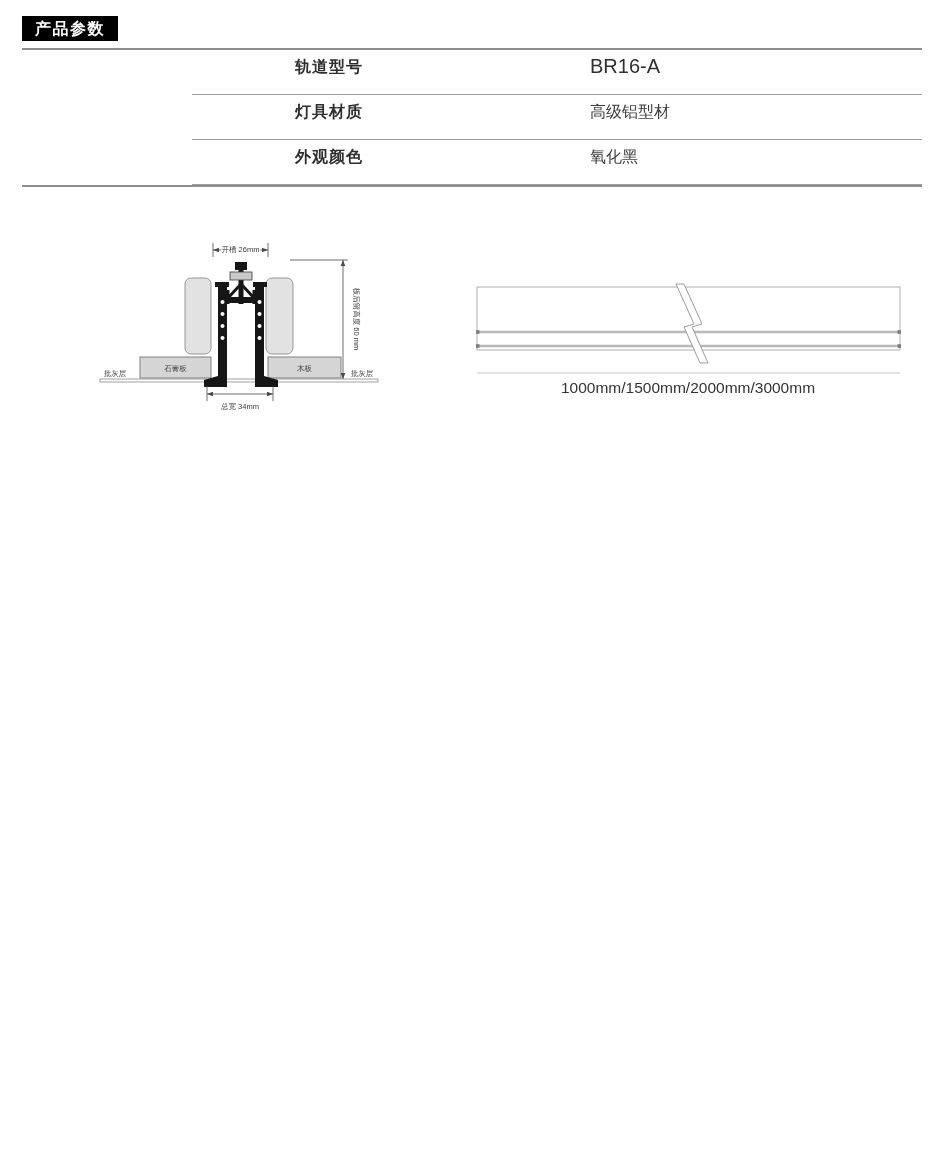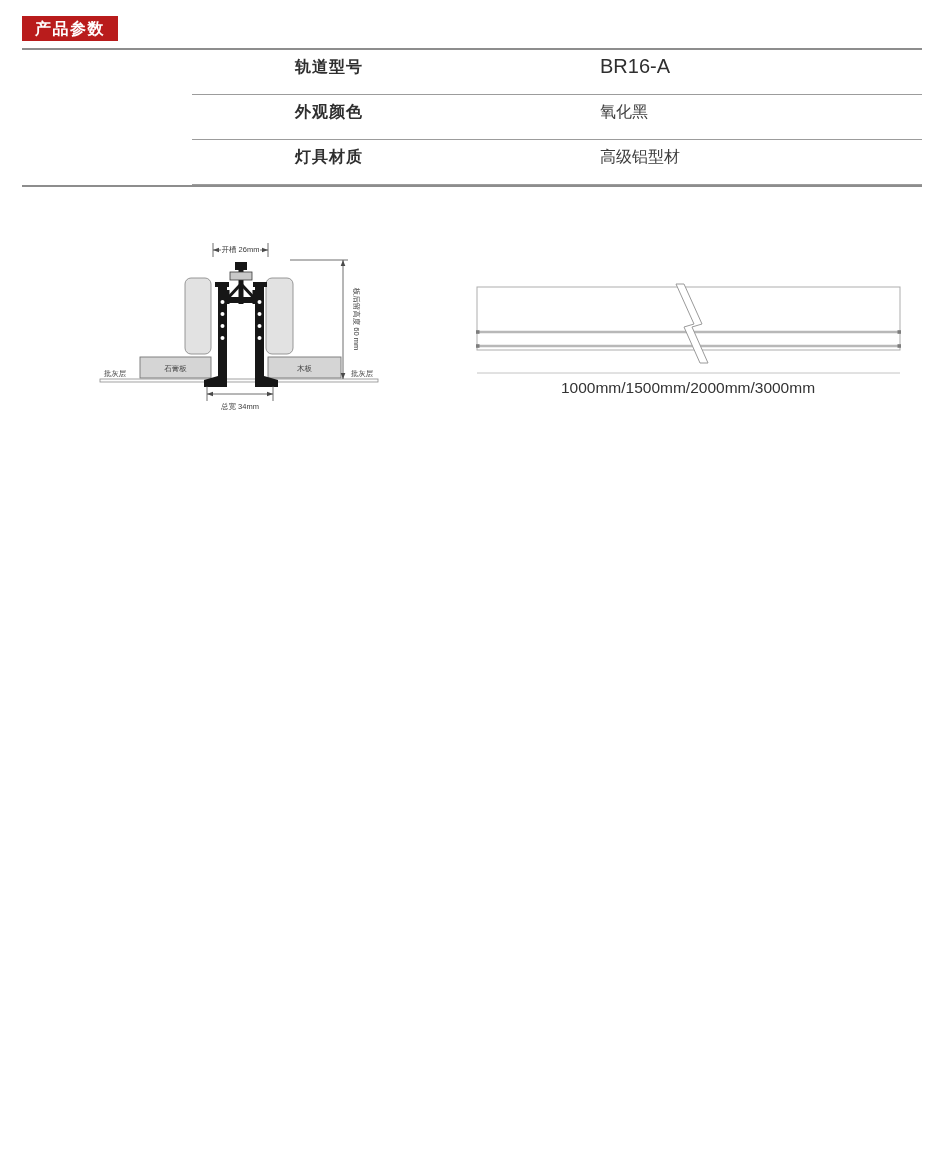--- a/index.html
+++ b/index.html
@@ -14,21 +14,21 @@
   }
 
   
   .badge {
     position: absolute;
     left: 22px;
     top: 16px;
     height: 25px;
     line-height: 25px;
     padding: 0 13px;
-    background: #b91c1c;
+    background: #000000;
     color: #ffffff;
     font-size: 16px;
     font-weight: bold;
     letter-spacing: 1.5px;
   }
 
   
   .spec-table {
     position: absolute;
     left: 22px;
@@ -55,21 +55,20 @@
     font-size: 16px;
     font-weight: bold;
     color: #2f2f2f;
     letter-spacing: 1px;
   }
   .spec-value {
     position: absolute;
     left: 568px;
     font-size: 16px;
     color: #3c3c3c;
-    margin-left: 10px;
   }
   .spec-value.lg {
     font-size: 20px;
     color: #2f2f2f;
   }
 
   
   .figure { position: absolute; }
   #cross-section { left: 88px; top: 240px; width: 300px; height: 175px; }
   #track-figure  { left: 470px; top: 280px; width: 440px; height: 125px; }
@@ -87,27 +86,27 @@
 
 <div class="badge">产品参数</div>
 
 <div class="spec-table">
   <div class="spec-row">
     <span class="spec-label">轨道型号</span>
     <span class="spec-value lg">BR16-A</span>
     <div class="sep"></div>
   </div>
   <div class="spec-row">
-    <span class="spec-label">外观颜色</span>
-    <span class="spec-value">氧化黑</span>
+    <span class="spec-label">灯具材质</span>
+    <span class="spec-value">高级铝型材</span>
     <div class="sep"></div>
   </div>
   <div class="spec-row">
-    <span class="spec-label">灯具材质</span>
-    <span class="spec-value">高级铝型材</span>
+    <span class="spec-label">外观颜色</span>
+    <span class="spec-value">氧化黑</span>
     <div class="sep"></div>
   </div>
 </div>
 
 <svg id="cross-section" class="figure" viewBox="0 0 300 175">
 
   <g>
     <rect x="97" y="38" width="26" height="76" rx="6" fill="#e2e2e2" stroke="#8c8c8c" stroke-width="0.9"></rect>
     <rect x="178" y="38" width="27" height="76" rx="6" fill="#e2e2e2" stroke="#8c8c8c" stroke-width="0.9"></rect>
   </g>

